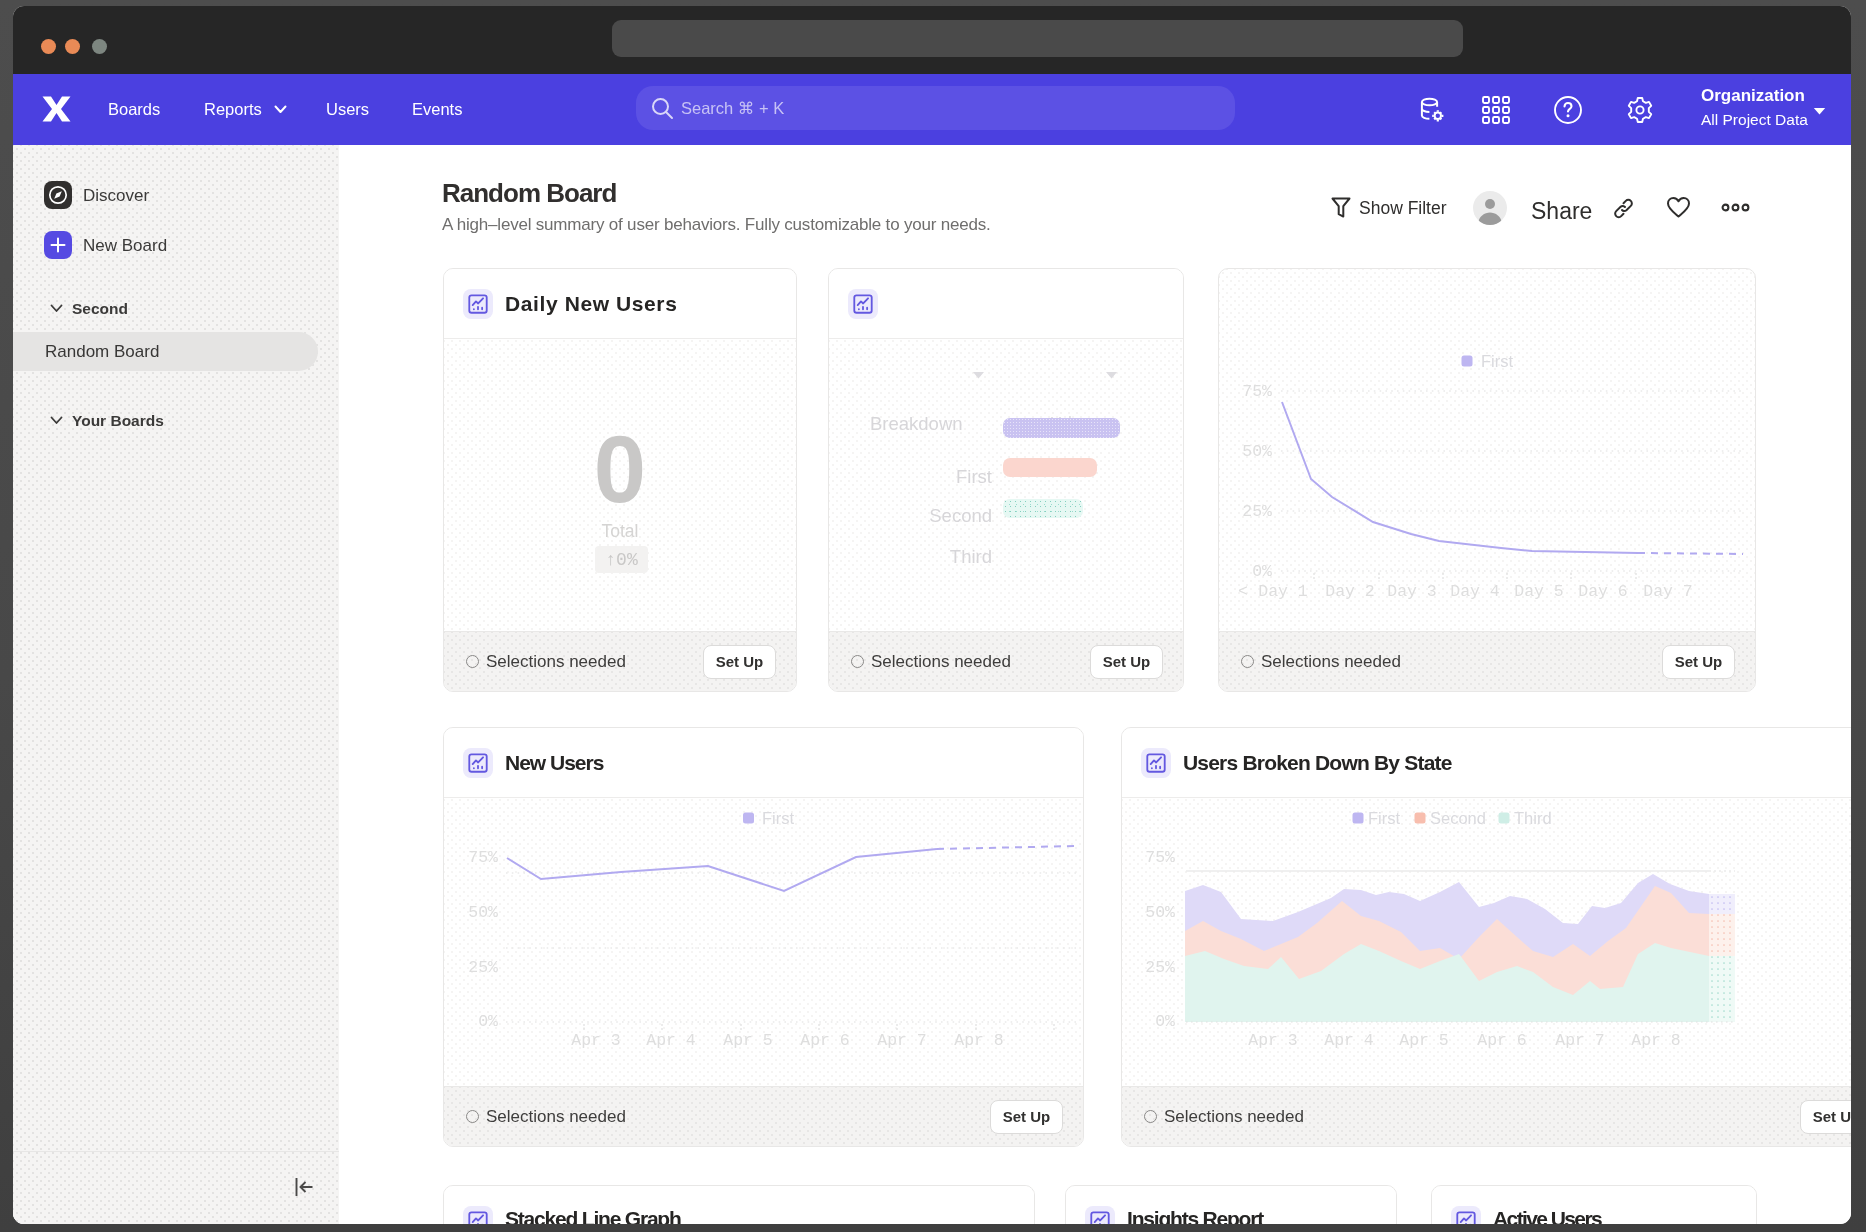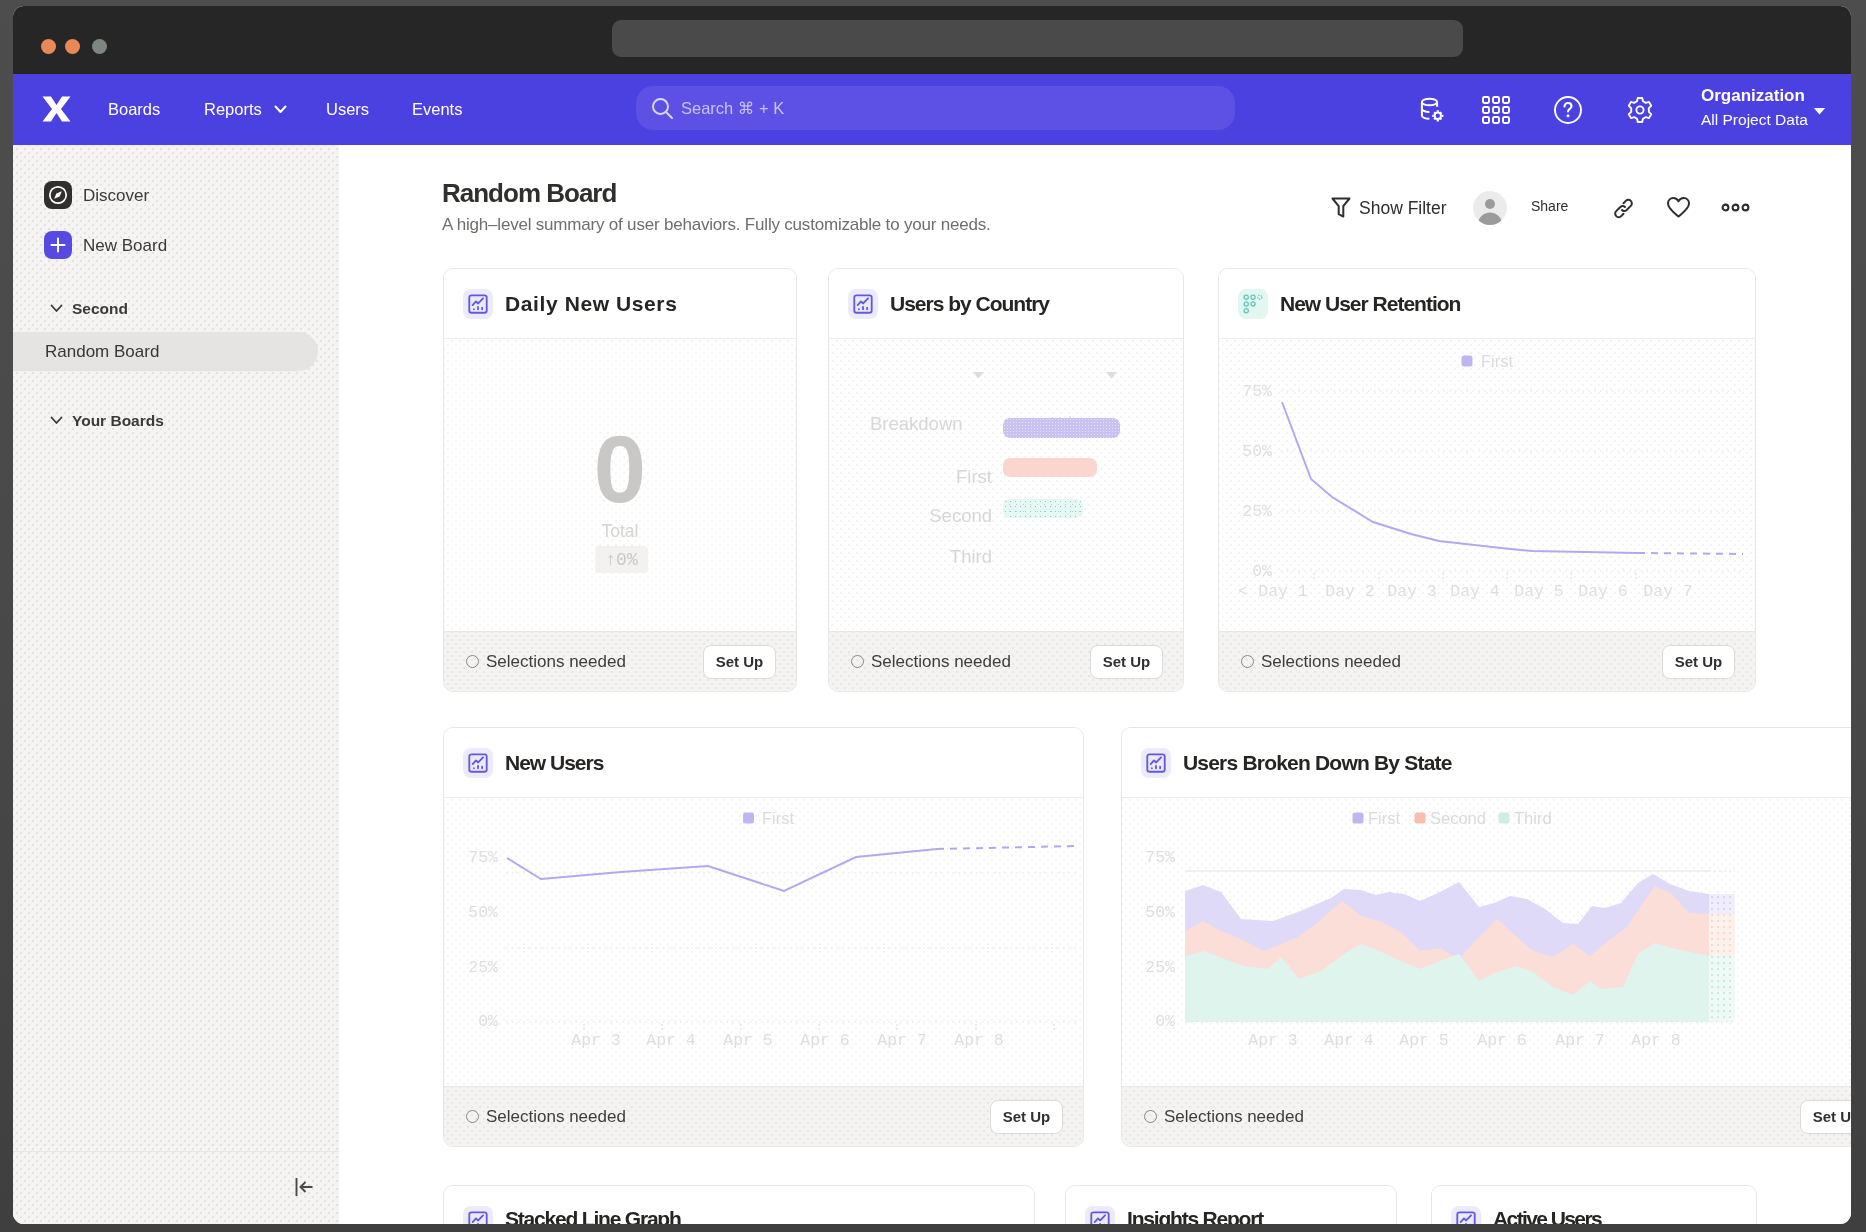--- a/index.html
+++ b/index.html
@@ -156,21 +156,21 @@
         <path d="M1.5,1.5 L18.5,1.5 L12.3,9.2 L12.3,19.6 L7.7,17.2 L7.7,9.2 Z"></path>
       </svg>
       <div class="abs" style="left:1346px;top:53px;font-size:17.5px;font-weight:500;color:#2f2e2d;">Show Filter</div>
 
       <div class="abs" style="left:1460px;top:46px;width:34px;height:34px;border-radius:50%;background:#ebebeb;overflow:hidden;">
         <svg width="34" height="34" viewBox="0 0 34 34">
           <circle cx="17" cy="13" r="5" fill="#9b9b9b"></circle>
           <path d="M5,34 C5,25 12,21.5 17,21.5 C22,21.5 29,25 29,34 Z" fill="#9b9b9b"></path>
         </svg>
       </div>
-      <div class="abs" style="left:1518px;top:53px;font-size:14px;font-weight:500;color:#2f2e2d;">Share</div>
+      <div class="abs" style="left:1518px;top:53px;font-size:23px;font-weight:500;color:#2f2e2d;">Share</div>
 
       <svg class="abs" style="left:1599px;top:52px;" width="23" height="23" viewBox="0 0 23 23" fill="none" stroke="#2f2e2d" stroke-width="2" stroke-linecap="round">
         <path d="M10,13 C11,14.2 13,14.5 14.4,13.2 L18.8,8.9 C20.2,7.5 20.2,5.3 18.8,3.9 C17.4,2.5 15.2,2.5 13.8,3.9 L11.5,6.2"></path>
         <path d="M13,10 C12,8.8 10,8.5 8.6,9.8 L4.2,14.1 C2.8,15.5 2.8,17.7 4.2,19.1 C5.6,20.5 7.8,20.5 9.2,19.1 L11.5,16.8"></path>
       </svg>
 
       <svg class="abs" style="left:1653px;top:51px;" width="25" height="23" viewBox="0 0 25 23" fill="none" stroke="#2f2e2d" stroke-width="2">
         <path d="M12.5,20.5 C8,16.5 2,12.5 2,7.5 C2,4 4.6,2 7.3,2 C9.5,2 11.5,3.2 12.5,5.3 C13.5,3.2 15.5,2 17.7,2 C20.4,2 23,4 23,7.5 C23,12.5 17,16.5 12.5,20.5 Z" stroke-linejoin="round"></path>
       </svg>
 
@@ -207,21 +207,20 @@
 
       <div class="card" style="left:815px;top:123px;width:356px;height:424px;">
         <div class="card-head">
           <div class="chip chip-purple">
               <svg style="margin:4px;" width="22" height="22" viewBox="0 0 24 24" fill="none" stroke="#6358e0" stroke-width="2">
                 <rect x="2.5" y="2.5" width="19" height="19" rx="2.5"></rect>
                 <path d="M6.2,13.2 L9.8,9.2 L12.2,11.4 L17.5,5.8" stroke-linecap="round" stroke-linejoin="round"></path>
                 <path d="M7.5,17.6 L7.5,17.7 M12,15.1 L12,17.7 M16.5,16.1 L16.5,17.7" stroke-linecap="round"></path>
               </svg>
             </div>
-          <div class="card-title" style="letter-spacing:-1px;">Users by Country</div>
         </div>
         <div class="abs ghost" style="left:41px;top:96px;font-size:18.5px;">Breakdown</div>
         <svg class="abs" style="left:143px;top:102px;" width="13" height="9" viewBox="0 0 13 9">
             <path d="M1,1 L6.5,7.5 L12,1 Z" fill="#dddce0"></path>
           </svg>
         <div class="abs ghost" style="left:222px;top:96px;font-size:15px;">Value</div>
         <svg class="abs" style="left:276px;top:102px;" width="13" height="9" viewBox="0 0 13 9">
             <path d="M1,1 L6.5,7.5 L12,1 Z" fill="#dddce0"></path>
           </svg>
         <div class="abs ghost" style="left:0px;top:149px;width:163px;text-align:right;font-size:18.5px;">First</div>
@@ -231,33 +230,20 @@
         <div class="abs ghost" style="left:0px;top:229px;width:163px;text-align:right;font-size:18.5px;">Third</div>
         <div class="abs bar-third" style="left:174px;top:230px;width:80px;height:19px;border-radius:7px;"></div>
         <div class="card-foot">
           <div class="foot-circ"></div>
             <div class="foot-text">Selections needed</div>
             <div class="setup">Set Up</div>
         </div>
       </div>
 
       <div class="card" style="left:1205px;top:123px;width:538px;height:424px;">
-        <div class="card-head">
-          <div class="chip chip-teal">
-              <svg style="margin:5px;" width="20" height="20" viewBox="0 0 20 20" fill="none" stroke="#5bc8b7" stroke-width="1.25">
-                <circle cx="3.2" cy="3.2" r="2.1"></circle>
-                <circle cx="10" cy="3.2" r="2.1"></circle>
-                <circle cx="16.8" cy="3.2" r="2.1" stroke-dasharray="1.3 1.2"></circle>
-                <circle cx="3.2" cy="10" r="2.1"></circle>
-                <circle cx="10" cy="10" r="2.1"></circle>
-                <circle cx="3.2" cy="16.8" r="2.1"></circle>
-              </svg>
-            </div>
-          <div class="card-title" style="letter-spacing:-1px;">New User Retention</div>
-        </div>
         <svg class="abs" style="left:0;top:71px;" width="536" height="280" viewBox="0 0 536 280" id="ret-chart">
           <rect x="242.5" y="15.5" width="11" height="11" rx="2.5" fill="#beb6f1"></rect>
           <text x="262" y="27" font-size="16.5" fill="#dadade" font-family="Liberation Sans">First</text>
           <g font-family="Liberation Mono, monospace" font-size="16.5" fill="#dedede" text-anchor="end">
             <text x="53" y="56">75%</text>
               <text x="53" y="116">50%</text>
               <text x="53" y="176">25%</text>
               <text x="53" y="236">0%</text>
           </g>
           <g stroke="#eaeaea" stroke-width="1.4" stroke-dasharray="1.6 4.2">

